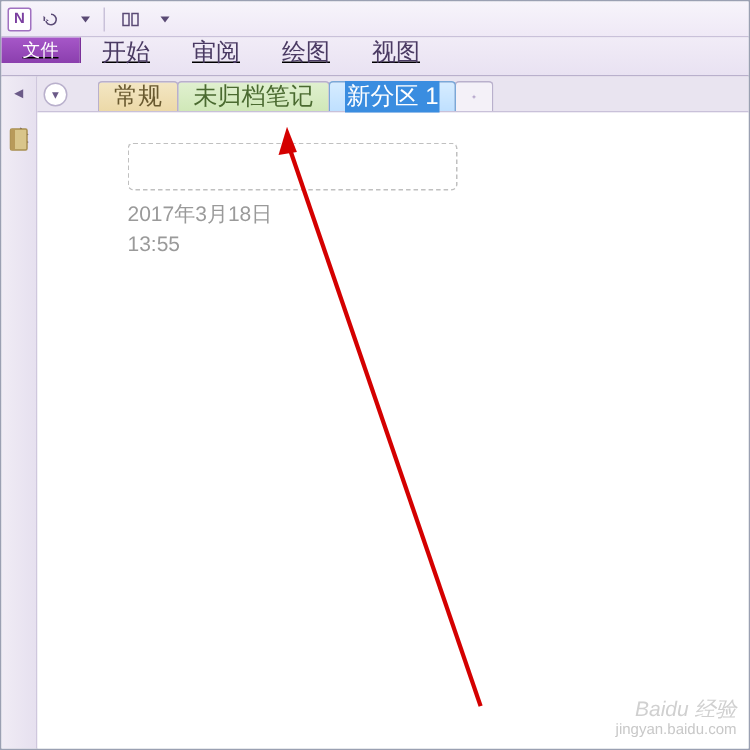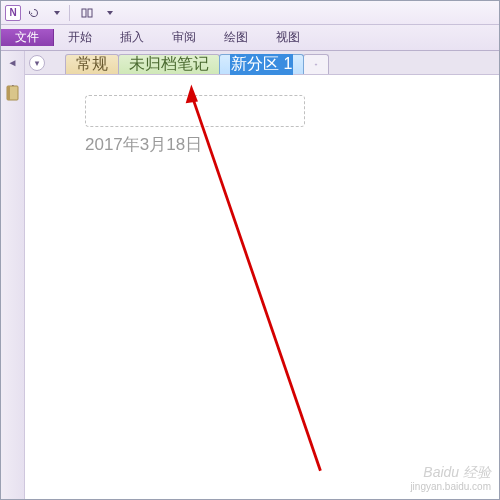--- a/index.html
+++ b/index.html
@@ -5,43 +5,43 @@
   * { box-sizing: border-box; margin: 0; padding: 0; font-family: "Microsoft YaHei", "SimSun", sans-serif; }
   html, body { width: 500px; height: 500px; overflow: hidden; background: #fff; }
   .frame { width: 500px; height: 500px; border: 1px solid #9aa0b2; position: relative; }
   
   .titlebar { height: 24px; background: linear-gradient(#f7f4fb,#efe9f6); display: flex; align-items: center; padding: 0 4px; border-bottom: 1px solid #c9c1d9; }
   .app-icon { width: 16px; height: 16px; background: #fff; border: 1px solid #a070c0; color: #7b3fa0; font-size: 10px; font-weight: bold; display: flex; align-items: center; justify-content: center; border-radius: 2px; }
   .qat-btn { width: 18px; height: 18px; margin-left: 4px; border: 1px solid transparent; display: flex; align-items: center; justify-content: center; color: #5a4a75; }
   .qat-sep { width: 1px; height: 16px; background: #c9c1d9; margin: 0 4px; }
   .triangle-down { width: 0; height: 0; border-left: 3px solid transparent; border-right: 3px solid transparent; border-top: 4px solid #5a4a75; margin-left: 2px; }
   
-  .ribbon { height: 26px; background: linear-gradient(#f1ecf7,#e9e2f2); display: flex; align-items: center; border-bottom: 1px solid #b9b0cc; }
+  .ribbon { height: 26px; background: linear-gradient(#f1ecf7,#e9e2f2); display: flex; align-items: flex-start; border-bottom: 1px solid #b9b0cc; text-decoration: underline; }
   .file-tab { background: linear-gradient(#a657c8,#8b3fae); color: #fff; font-size: 12px; padding: 0 14px; display: flex; align-items: center; border-right: 1px solid #7a3099; }
-  .ribbon-tab { font-size: 12px; color: #4a3a63; padding: 0 14px; display: flex; align-items: center; cursor: default; }
+  .ribbon-tab { font-size: 16px; color: #4a3a63; padding: 0 14px; display: flex; align-items: center; cursor: default; }
   
   .body { display: flex; height: calc(100% - 50px); }
   .sidebar { width: 24px; background: linear-gradient(to right,#f0ecf5,#e6e0ef); border-right: 1px solid #cfc7dd; display: flex; flex-direction: column; align-items: center; padding-top: 6px; gap: 8px; }
   .side-caret { font-size: 10px; color: #6b5a88; }
   .side-label { writing-mode: vertical-rl; font-size: 11px; color: #4a3a63; }
   .notebook-icon { width: 18px; height: 18px; }
   .main { flex: 1; display: flex; flex-direction: column; position: relative; }
   
   .section-strip { height: 24px; background: #e9e4f0; border-bottom: 1px solid #c9c1d9; display: flex; align-items: flex-end; padding-left: 40px; gap: 0; position: relative; }
   .expand-btn { position: absolute; left: 4px; top: 4px; width: 16px; height: 16px; border-radius: 50%; border: 1px solid #b9b0cc; background: #fff; display:flex; align-items:center; justify-content:center; font-size: 9px; color:#6b5a88;}
   .sec-tab { height: 20px; font-size: 16px; padding: 0 10px; display: flex; align-items: center; border: 1px solid #b9b0cc; border-bottom: none; border-top-left-radius: 3px; border-top-right-radius: 3px; margin-right: -1px; position: relative; }
   .sec-tab.regular { background: linear-gradient(#f3e6c3,#ecd9a8); color: #6a5a30; }
   .sec-tab.unfiled { background: linear-gradient(#e0f0cf,#d0e8b8); color: #4a6a30; }
   .sec-tab.new { background: linear-gradient(#d6ecff,#bfe0ff); color: #1a4a80; z-index: 2; border-color: #7aa8d8; }
   .sec-tab.new span { background: #3a8de0; color: #fff; padding: 0 1px; }
   .sec-tab.add { background: #f4f1f8; width: 26px; justify-content: center; color:#8a7aa5; }
   
   .page-area { flex:1; background:#fff; position: relative; padding: 20px 0 0 60px; }
   .title-box { width: 220px; height: 32px; border: 1px dashed #c0c0c0; border-radius: 4px; }
-  .meta { margin-top: 6px; font-size: 17px; color: #9a9a9a; line-height: 1.4; }
+  .meta { margin-top: 6px; font-size: 14px; color: #9a9a9a; line-height: 1.4; }
   
   .arrow-svg { position: absolute; left: 0; top: 0; width: 100%; height: 100%; pointer-events: none; }
   
   .watermark { position: absolute; right: 8px; bottom: 6px; font-size: 10px; color: #c8c8c8; text-align: right; line-height: 1.2; margin-top: 36px; }
   .watermark .logo { font-size: 14px; font-style: italic; color: #d0d0d0; }
 </style>
 </head>
 <body>
 
 <div class="frame">
@@ -64,21 +64,20 @@
         </svg>
     </div>
     <div class="qat-btn">
         <div class="triangle-down"></div>
       </div>
   </div>
 
   <div class="ribbon">
     <div class="file-tab">文件</div>
     <div class="ribbon-tab">开始</div>
-    <div class="ribbon-tab">插入</div>
     <div class="ribbon-tab">审阅</div>
     <div class="ribbon-tab">绘图</div>
     <div class="ribbon-tab">视图</div>
   </div>
 
   <div class="body">
     <div class="sidebar">
       <div class="side-caret">◄</div>
       <div class="side-label">个人</div>
       <svg class="notebook-icon" viewBox="0 0 18 18">
@@ -99,20 +98,21 @@
           <svg width="10" height="10" viewBox="0 0 10 10">
               <path d="M5 0l1 3 3 1-3 1-1 3-1-3-3-1 3-1z" fill="#b0a0c8"></path>
             </svg>
         </div>
       </div>
 
       <div class="page-area">
         <div class="title-box"></div>
         <div class="meta">
           <div>2017年3月18日</div>
+          <div>13:55</div>
         </div>
 
         <svg class="arrow-svg" viewBox="0 0 476 450">
           <line x1="300" y1="420" x2="163" y2="20" stroke="#d40000" stroke-width="3"></line>
           <polygon points="163,10 157,30 170,28" fill="#d40000"></polygon>
         </svg>
 
         <div class="watermark">
           <div class="logo">Baidu 经验</div>
           <div>jingyan.baidu.com</div>

